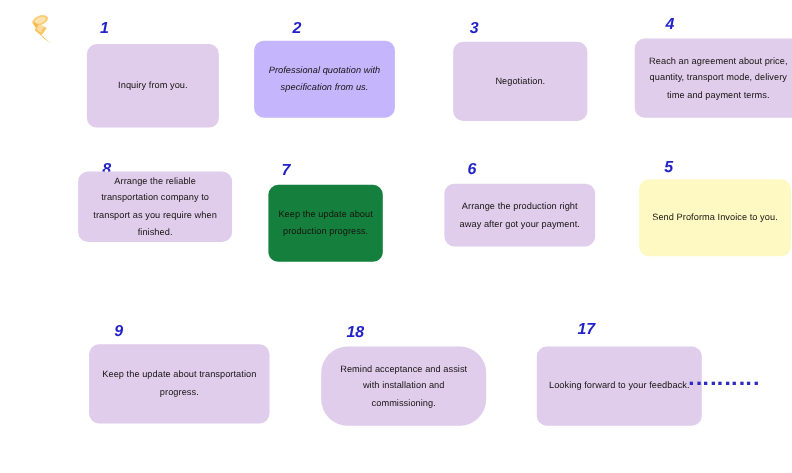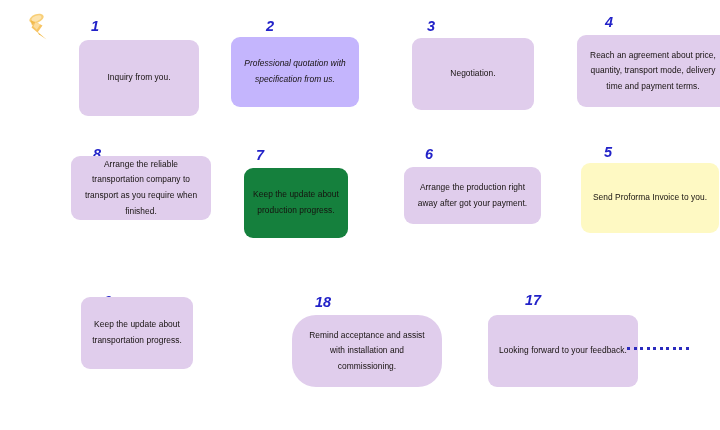--- a/index.html
+++ b/index.html
@@ -123,21 +123,21 @@
       </div>
       <div class="step-num" style="left: 409px; top: 146px;">6</div>
       <div class="card" style="left: 360px; top: 167px; width: 137px; height: 57px; background: rgb(224, 205, 236);">
         <div class="card-text">Arrange the production right away after got your payment.</div>
       </div>
       <div class="step-num" style="left: 588px; top: 144px;">5</div>
       <div class="card" style="left: 537px; top: 163px; width: 138px; height: 70px; background: #fef9c3;">
         <div class="card-text">Send Proforma Invoice to you.</div>
       </div>
       <div class="step-num" style="left: 88px; top: 293px;">9</div>
-      <div class="card" style="left: 37px; top: 297px; width: 112px; height: 72px; background: rgb(224, 205, 236);">
+      <div class="card" style="left: 37px; top: 313px; width: 164px; height: 72px; background: rgb(224, 205, 236);">
         <div class="card-text">Keep the update about transportation progress.</div>
       </div>
       <div class="step-num" style="left: 303px; top: 294px;">18</div>
       <div class="card" style="left: 248px; top: 315px; width: 150px; height: 72px; background: rgb(224, 205, 236); border-radius: 24px;">
         <div class="card-text">Remind acceptance and assist with installation and commissioning.</div>
       </div>
       <div class="step-num" style="left: 513px; top: 292px;">17</div>
       <div class="card" style="left: 444px; top: 315px; width: 150px; height: 72px; background: rgb(224, 205, 236);">
         <div class="card-text">Looking forward to your feedback.</div>
       </div>

